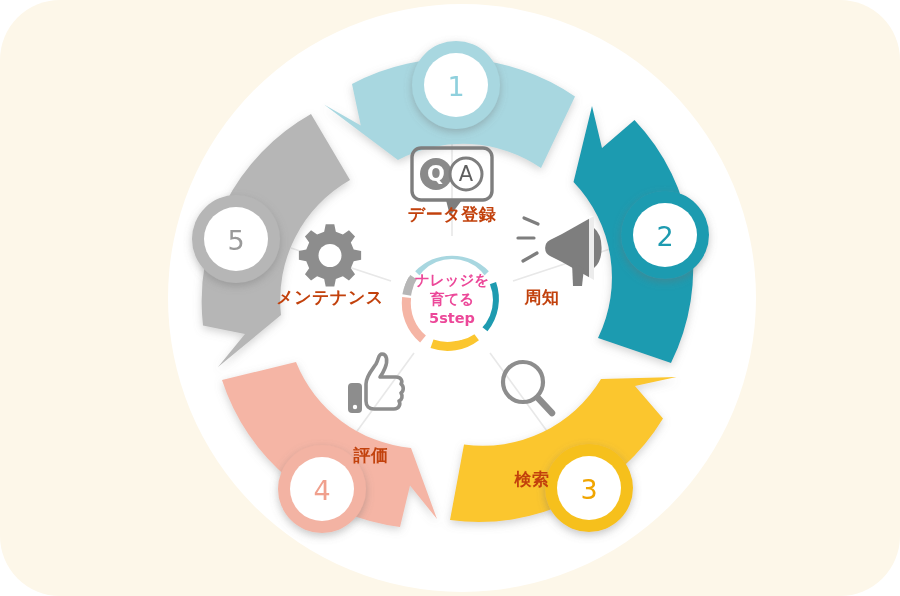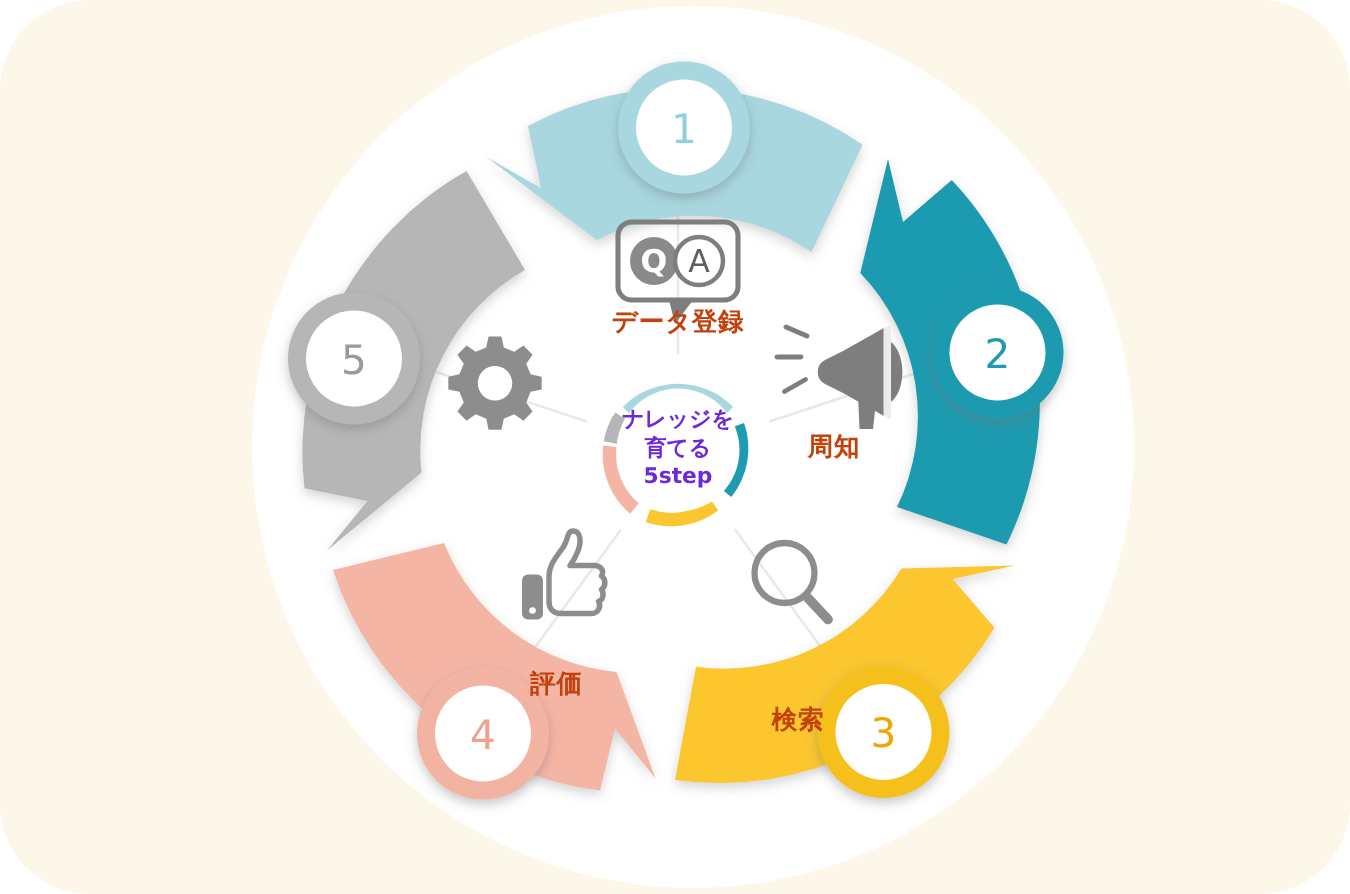--- a/index.html
+++ b/index.html
@@ -22,21 +22,21 @@
   #diagram{position:absolute;left:0;top:0;width:900px;height:596px;}
   .lbl{
     position:absolute;text-align:center;
     color:#c2410c;font-size:17px;font-weight:700;
     letter-spacing:0.5px;white-space:nowrap;
     transform:translate(-50%,0);
   }
   .hub-text{
     position:absolute;left:452px;top:300px;
     transform:translate(-50%,-50%);
-    text-align:center;color:#6d28d9;
+    text-align:center;color:#ec4899;
     font-size:14.5px;font-weight:700;line-height:1.32;
     white-space:nowrap;
   }
   .hub-text div{display:block;}
   .num{
     position:absolute;transform:translate(-50%,-50%);
     font-size:27px;font-weight:400;
     display:flex;align-items:center;justify-content:center;
     width:60px;height:60px;
   }
@@ -200,23 +200,24 @@
     </g>
   </svg>
 
   <div class="num" style="left:456px;top:86px;color:#8fd0dd;">1</div>
   <div class="num" style="left:665px;top:236px;color:#1e9bb0;">2</div>
   <div class="num" style="left:589px;top:489px;color:#f0a500;">3</div>
   <div class="num" style="left:322px;top:490px;color:#f0a08d;">4</div>
   <div class="num" style="left:236px;top:240px;color:#9a9a9a;">5</div>
 
   <div class="lbl" style="left:452px;top:203px;">データ登録</div>
-  <div class="lbl" style="left:556px;top:286px;">周知</div>
+  <div class="lbl" style="left:542px;top:286px;">周知</div>
   <div class="lbl" style="left:532px;top:420px;margin-top:48px;">検索</div>
   <div class="lbl" style="left:371px;top:444px;">評価</div>
+  <div class="lbl" style="left:330px;top:286px;">メンテナンス</div>
 
   <div class="hub-text">
     <div>ナレッジを</div>
     <div>育てる</div>
     <div>5step</div>
   </div>
 
 </div>
 
 </body></html>

